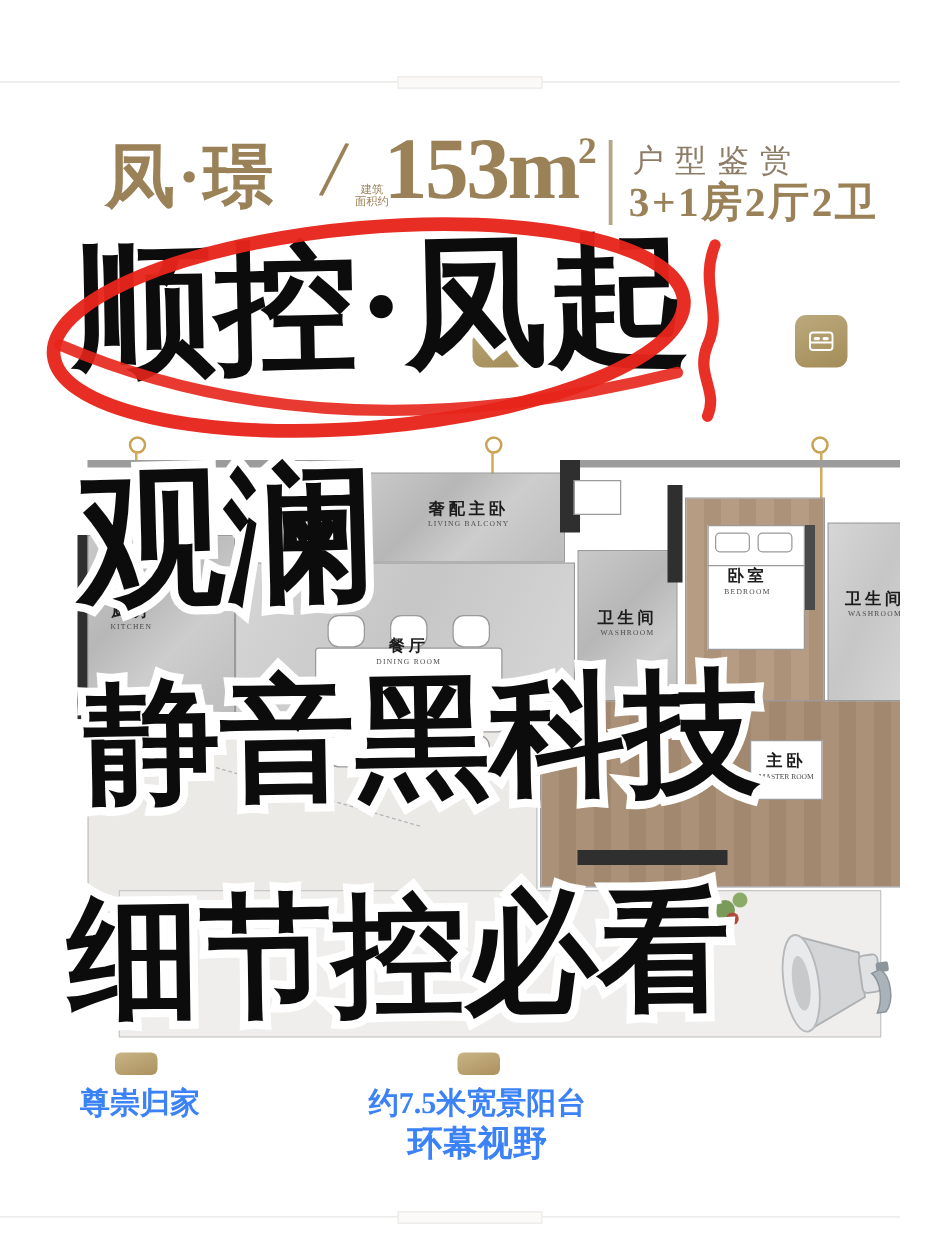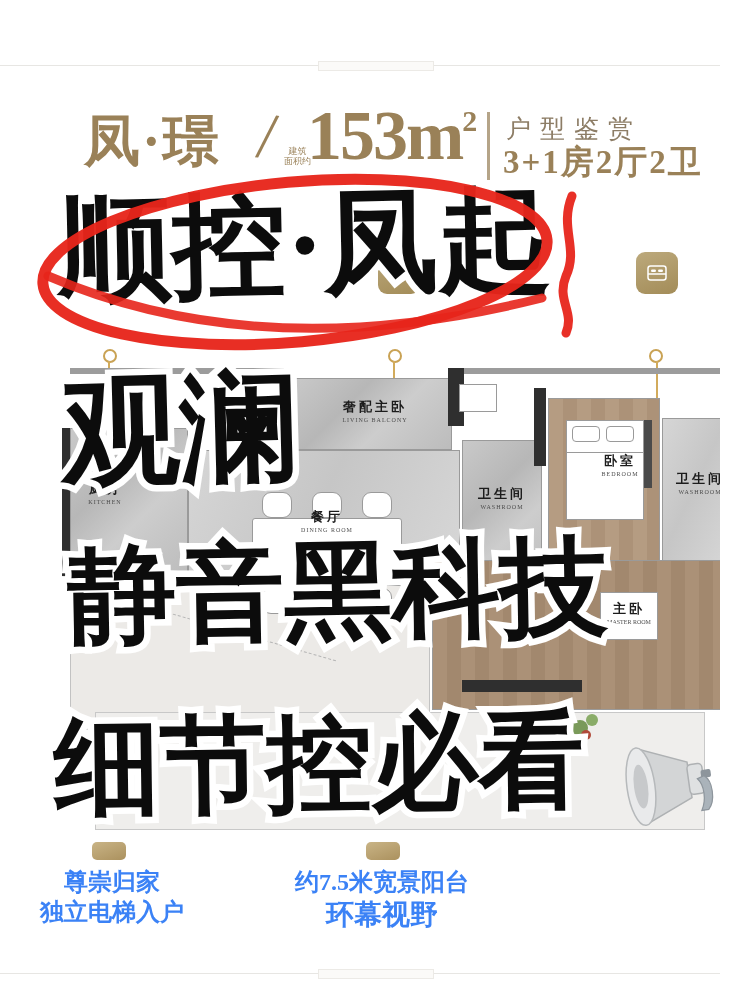--- a/index.html
+++ b/index.html
@@ -155,21 +155,21 @@
     <div class="en">KITCHEN</div>
   </div>
   <div class="rlabel" style="left:327px;top:508px;">
     <div class="cn">餐厅</div>
     <div class="en">DINING ROOM</div>
   </div>
   <div class="rlabel" style="left:502px;top:485px;">
     <div class="cn">卫生间</div>
     <div class="en">WASHROOM</div>
   </div>
-  <div class="rlabel" style="left:620px;top:452px;">
+  <div class="rlabel" style="left:598px;top:452px;">
     <div class="cn">卧室</div>
     <div class="en">BEDROOM</div>
   </div>
   <div class="rlabel" style="left:700px;top:470px;">
     <div class="cn">卫生间</div>
     <div class="en">WASHROOM</div>
   </div>
   <div class="furn" style="left:600px;top:592px;width:58px;height:48px;"></div>
   <div class="rlabel" style="left:629px;top:600px;">
     <div class="cn">主卧</div>
@@ -203,21 +203,20 @@
         <rect x="90" y="40" width="10" height="8" rx="2" fill="#8d959c"></rect>
         <path d="M93 46 C101 52 101 72 93 80 L86 80 C92 70 92 55 86 48 Z" fill="#aab3ba" stroke="#8d959c" stroke-width="1.2"></path>
       </g>
     </svg>
   </div>
 
   <div class="gsmall" style="left:92px;top:842px;width:34px;"></div>
   <div class="gsmall" style="left:366px;top:842px;width:34px;"></div>
 
   <div class="blabel" style="left:112px;top:866px;font-size:24px;">尊崇归家</div>
-  <div class="blabel" style="left:112px;top:896px;font-size:24px;">独立电梯入户</div>
   <div class="blabel" style="left:382px;top:866px;font-size:24px;">约7.5米宽景阳台</div>
   <div class="blabel" style="left:382px;top:896px;font-size:28px;">环幕视野</div>
 
   <svg class="overlay-svg" width="750" height="1000" viewBox="0 0 750 1000">
     <ellipse cx="295" cy="262" rx="253" ry="80" fill="none" stroke="#e7251b" stroke-width="11" stroke-linecap="round" transform="rotate(-5 295 262)" opacity="0.96"></ellipse>
     <path d="M 48 276 Q 262 368 542 298" fill="none" stroke="#e7251b" stroke-width="9" stroke-linecap="round" opacity="0.9"></path>
     <path d="M 572 196 C 559 228 579 248 566 276 C 556 300 575 312 566 333" fill="none" stroke="#e7251b" stroke-width="9" stroke-linecap="round" opacity="0.95"></path>
   </svg>
 
 </div>

